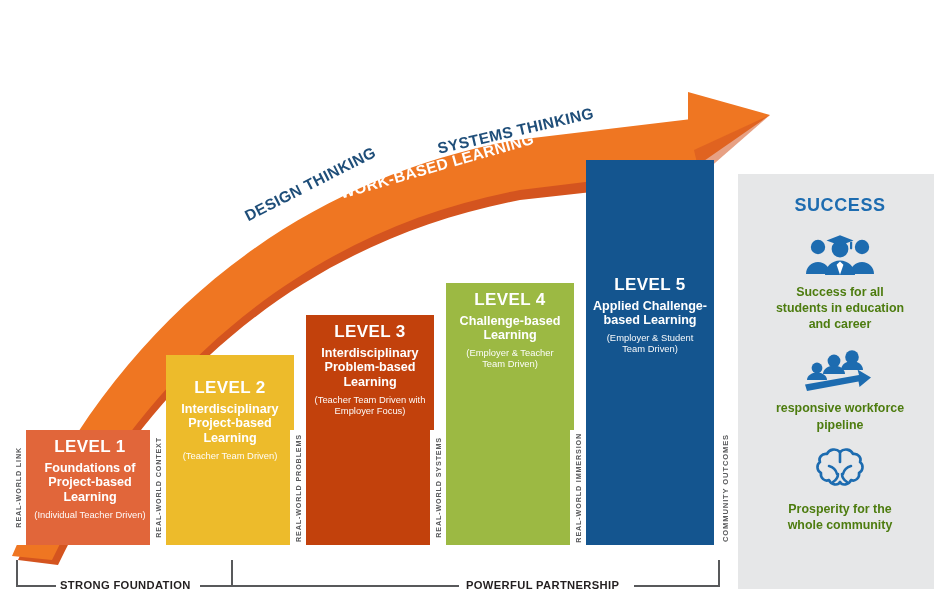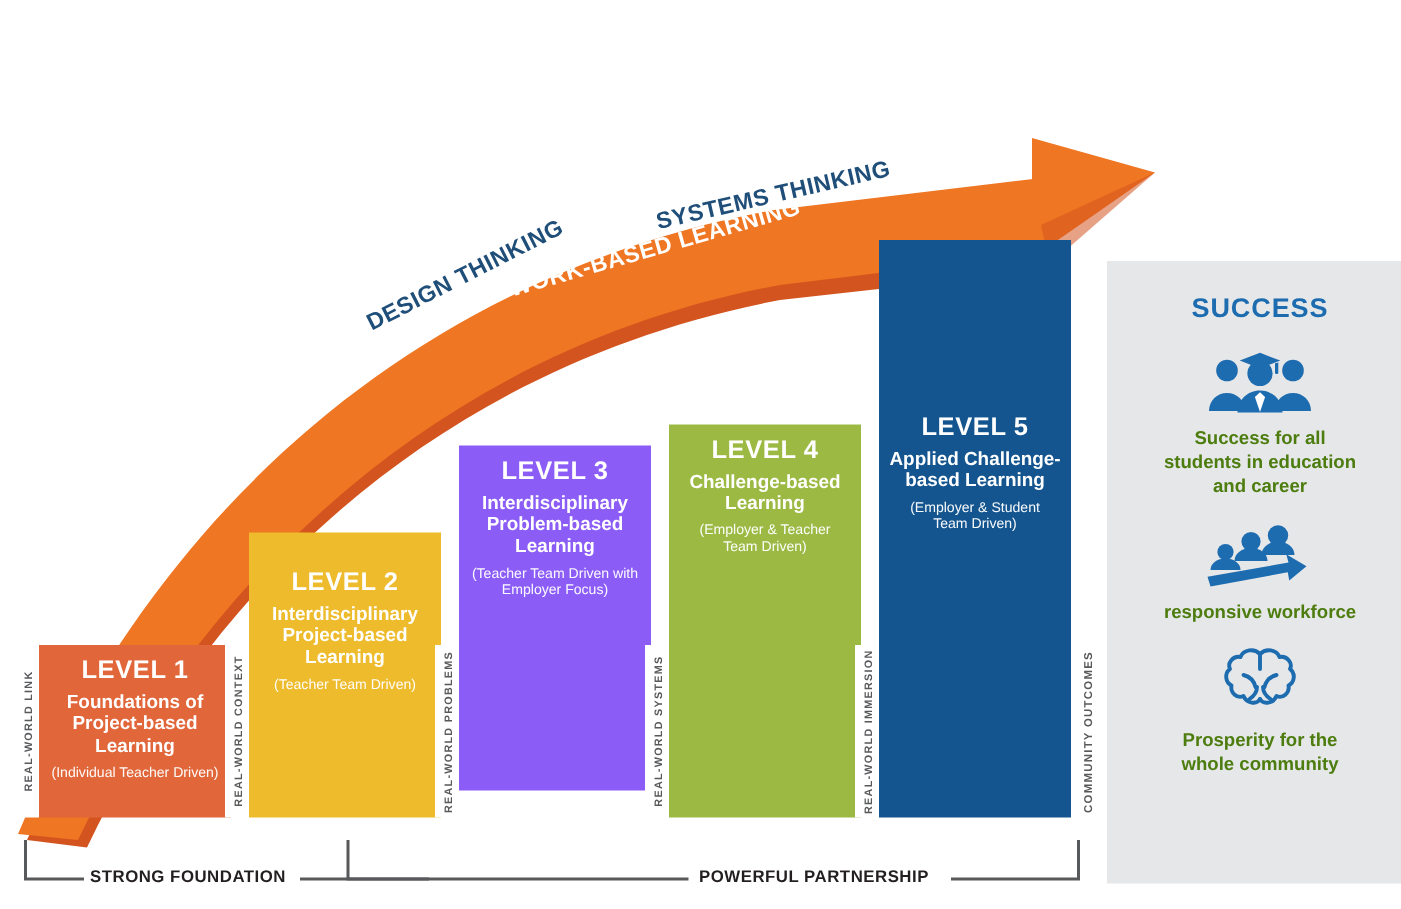--- a/index.html
+++ b/index.html
@@ -107,20 +107,21 @@
             <circle cx="51" cy="7" r="6.8"></circle>
             <path d="M6 30c0-4.4 4.5-7.6 10-7.6s10 3.2 10 7.6z"></path>
             <path d="M22 24c0-5 5-8.6 11-8.6s11 3.6 11 8.6z"></path>
             <path d="M40 20c0-5.2 5.2-9 11-9s11 3.8 11 9z"></path>
             <path d="M4 34.5 L58 25 L56.5 19.5 L70 27.5 L58.5 37 L57.5 31.5 L6 41 Z"></path>
           </g>
         </svg>
       </div>
       <div class="stext">
         <div>responsive workforce</div>
+        <div>pipeline</div>
       </div>
     </div>
 
     <div class="sitem">
       <div class="sicon">
         <svg width="58" height="52" viewBox="0 0 58 52">
           <g fill="none" stroke="#1d6cb0" stroke-width="2.6" stroke-linecap="round" stroke-linejoin="round">
             <path d="M29 6c-4-4-11-3-13 2-5-1-9 4-7 8-4 3-3 9 1 11-1 5 4 9 8 7 2 5 9 6 11 2"></path>
             <path d="M29 6c4-4 11-3 13 2 5-1 9 4 7 8 4 3 3 9-1 11 1 5-4 9-8 7-2 5-9 6-11 2"></path>
             <path d="M29 6v10"></path>
@@ -151,21 +152,21 @@
   <div class="col" id="col2" style="left:166px;top:355px;width:128px;height:190px;background:#edbb2b;padding-top:24px;">
     <div class="lvl" style="font-size:17px;">LEVEL 2</div>
     <div class="ttl" style="font-size:12.6px;margin-top:5px;">
       <div>Interdisciplinary</div>
       <div>Project-based</div>
       <div>Learning</div>
     </div>
     <div class="sub" style="font-size:9.4px;margin-top:4px;">(Teacher Team Driven)</div>
   </div>
 
-  <div class="col" id="col3" style="left:306px;top:297px;width:128px;height:230px;background:#8b5cf6;padding-top:8px;">
+  <div class="col" id="col3" style="left:306px;top:315px;width:128px;height:230px;background:#c2410c;padding-top:8px;">
     <div class="lvl" style="font-size:17px;">LEVEL 3</div>
     <div class="ttl" style="font-size:12.6px;margin-top:5px;">
       <div>Interdisciplinary</div>
       <div>Problem-based</div>
       <div>Learning</div>
     </div>
     <div class="sub" style="font-size:9.4px;margin-top:4px;">
       <div>(Teacher Team Driven with</div>
       <div>Employer Focus)</div>
     </div>

